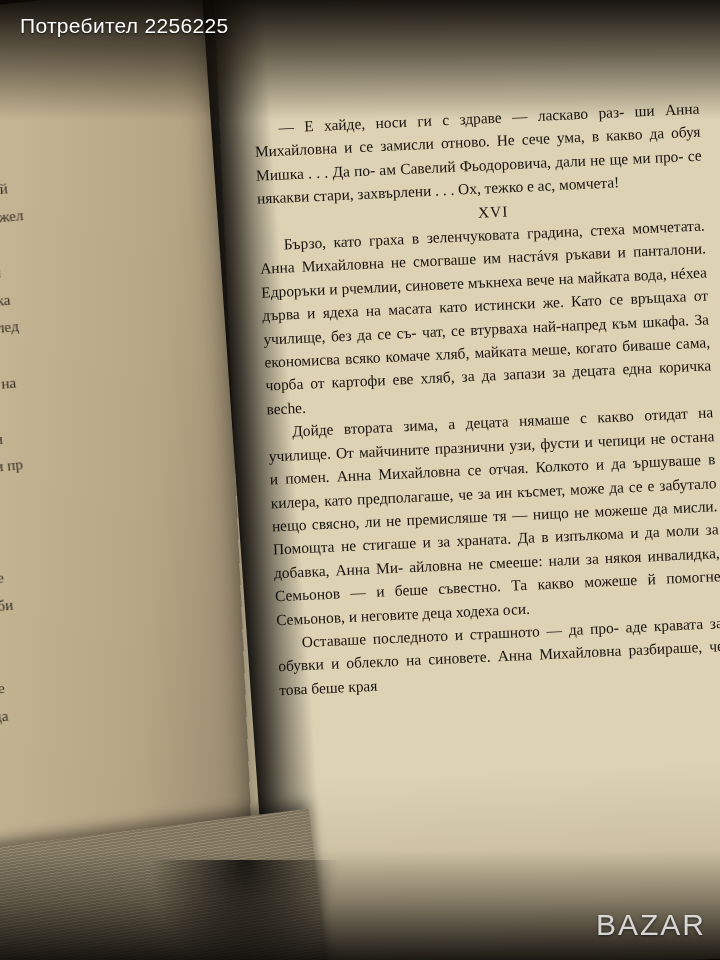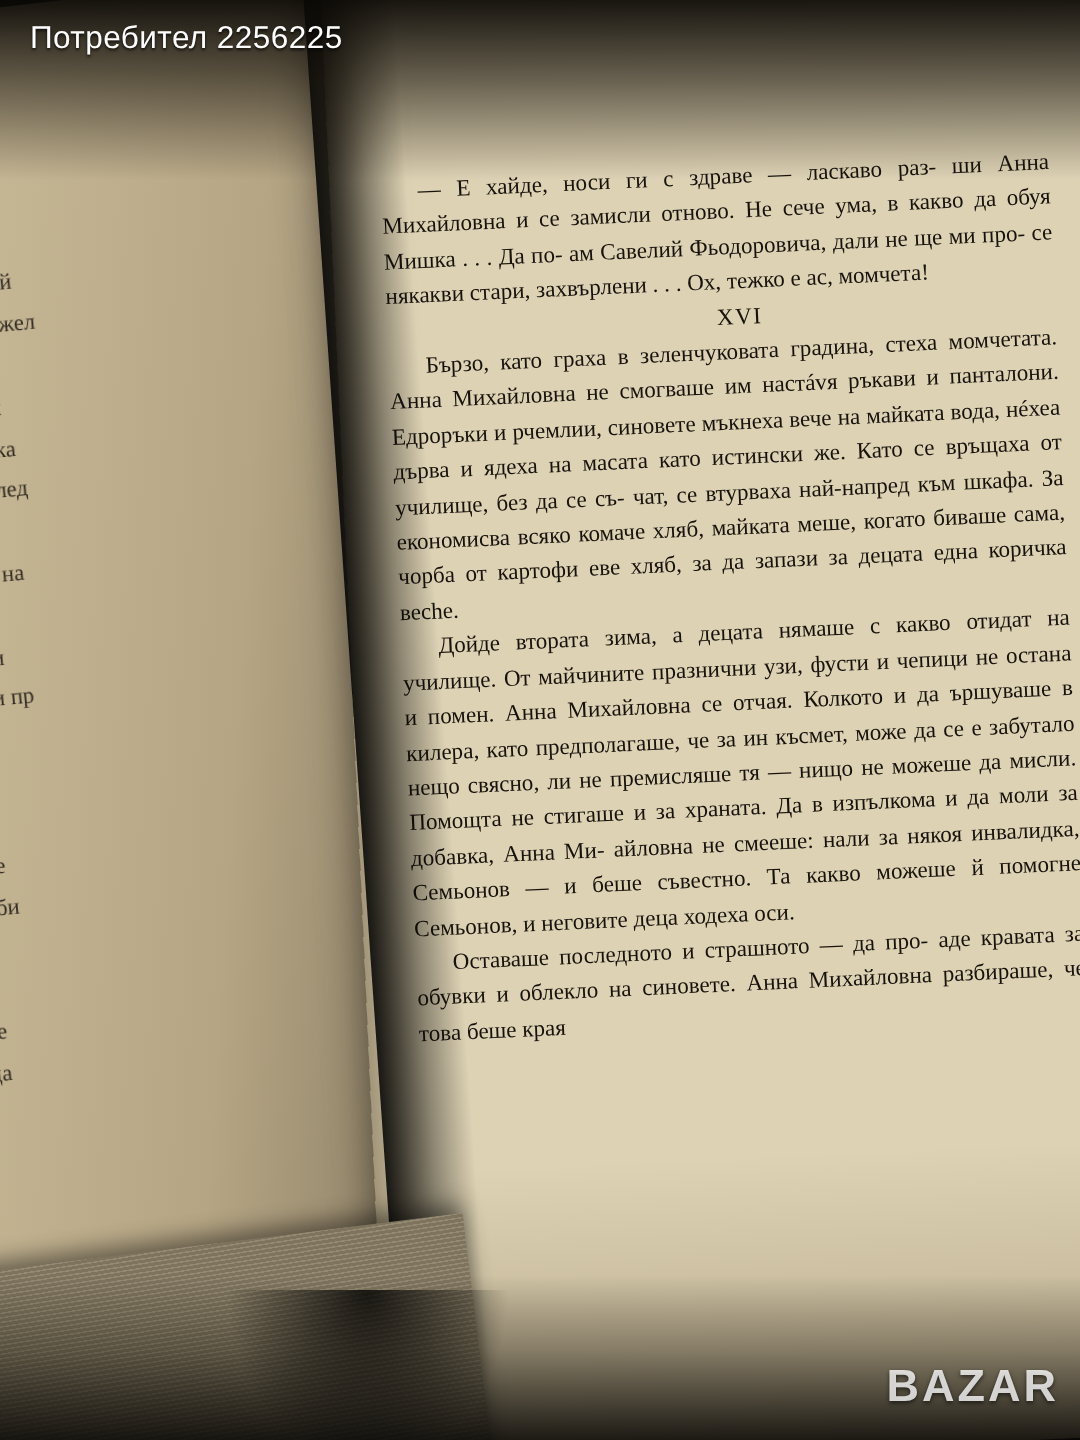--- a/index.html
+++ b/index.html
@@ -29,21 +29,21 @@
     text-shadow: 0 1px 2px rgba(0,0,0,.75);
     text-align: right;
   }
   .watermark-bottom {
     position: absolute;
     right: 14px;
     bottom: 18px;
     z-index: 60;
     color: rgba(255,255,255,0.80);
     font-family: "Liberation Sans", sans-serif;
-    font-weight: bold;
+    font-weight: normal;
     font-size: 30px;
     letter-spacing: 2px;
     text-shadow: 0 1px 3px rgba(0,0,0,.6);
   }
 
   
   .book {
     position: absolute;
     inset: 0;
     background: #15140f;

